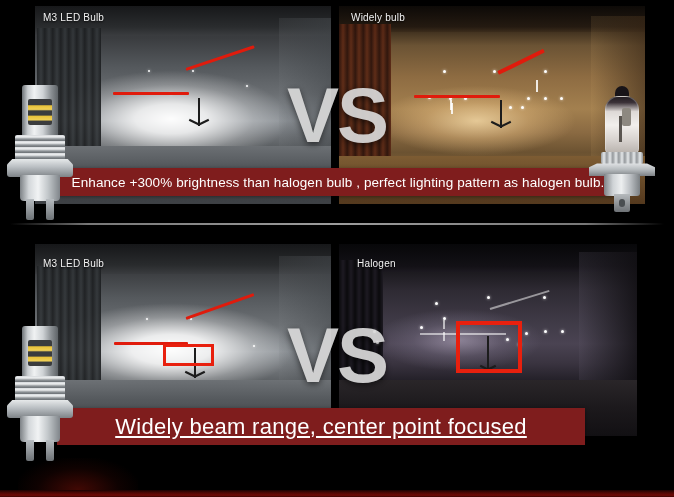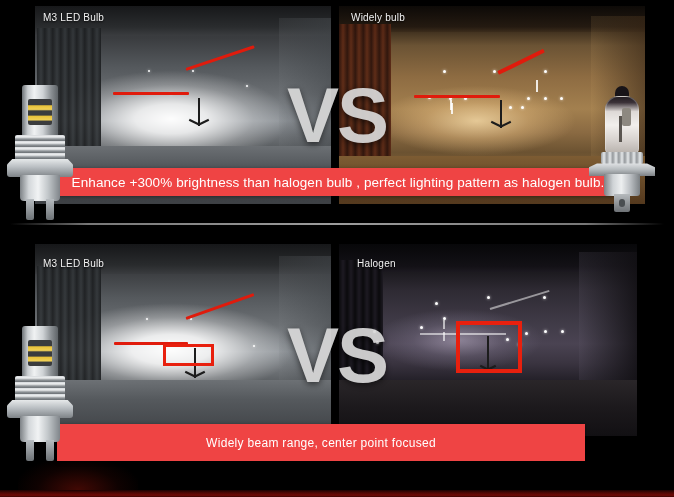--- a/index.html
+++ b/index.html
@@ -225,35 +225,35 @@
   .tripod .stem { position:absolute; left:50%; margin-left:-1px; top:0; width:2px; height:100%; background:#1c1c1c; }
   .tripod .legL { position:absolute; left:2px; bottom:0; width:12px; height:2px; background:#1c1c1c;
                   transform-origin:right center; transform:rotate(26deg); }
   .tripod .legR { position:absolute; right:2px; bottom:0; width:12px; height:2px; background:#1c1c1c;
                   transform-origin:left center; transform:rotate(-26deg); }
 
   
   .banner {
     position: absolute;
     z-index: 20;
-    background: #ef4444;
+    background: #7f1d1d;
     color: #ffffff;
     display: flex;
     align-items: center;
     justify-content: center;
     text-align: left;
     box-shadow: 0 1px 4px rgba(0,0,0,.45);
   }
   .banner-top {
     left: 58px; top: 168px; width: 560px; height: 28px;
     font-size: 13.5px; letter-spacing: .1px;
   }
   .banner-bottom {
-    left: 57px; top: 424px; width: 528px; height: 37px;
-    font-size: 12px; letter-spacing: .3px;
+    left: 57px; top: 408px; width: 528px; height: 37px;
+    font-size: 22px; letter-spacing: .3px; text-decoration: underline;
   }
 
   
   .bulb { position:absolute; z-index: 25; }
 
   
   .led-bulb { width: 74px; height: 135px; }
   .led-bulb .heatsink {
     position:absolute; left:19px; top:0; width:36px; height:50px;
     background: linear-gradient(to right, #6d7276 0%, #c9cdd0 16%, #f0f2f3 34%, #cfd3d6 58%, #8d9296 80%, #5e6367 100%);

